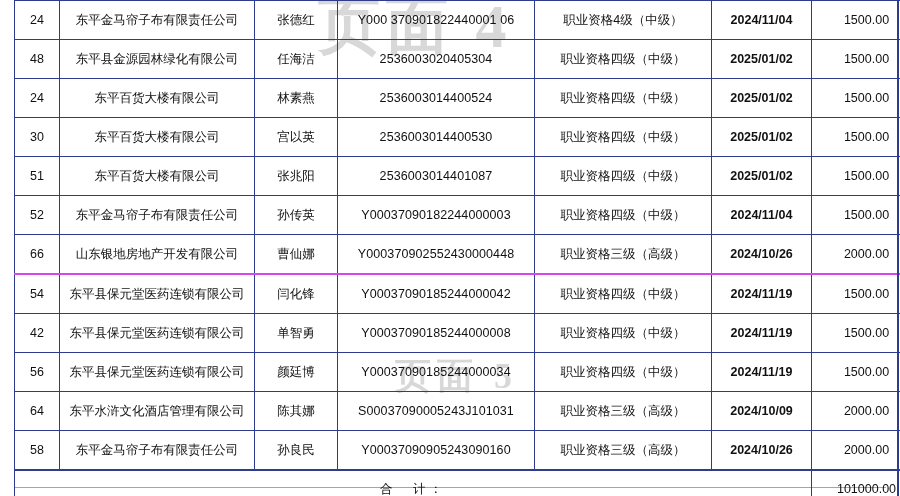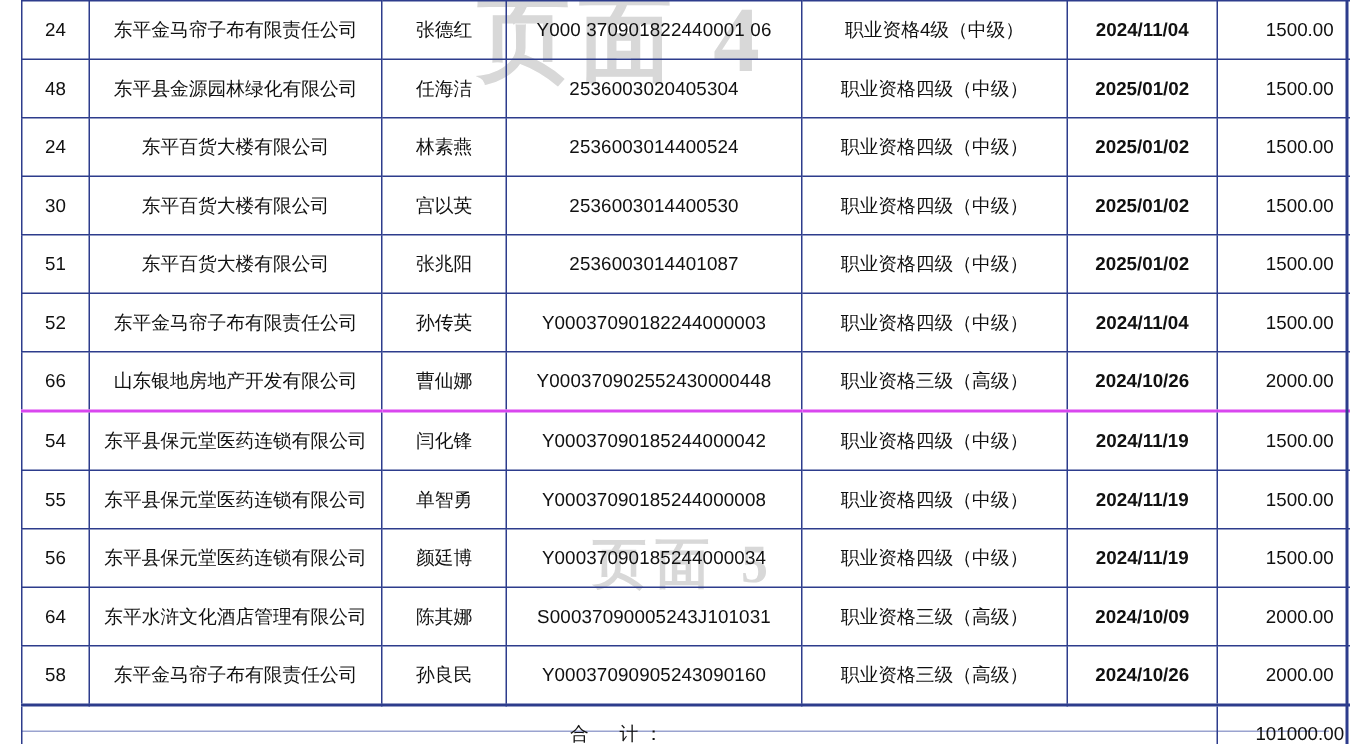--- a/index.html
+++ b/index.html
@@ -190,21 +190,21 @@
         <tr class="sep-row">
           <td class="c-idx">54</td>
           <td class="c-company">东平县保元堂医药连锁有限公司</td>
           <td class="c-name">闫化锋</td>
           <td class="c-id">Y00037090185244000042</td>
           <td class="c-cert">职业资格四级（中级）</td>
           <td class="c-date">2024/11/19</td>
           <td class="c-amt">1500.00</td>
         </tr>
         <tr>
-          <td class="c-idx">55</td>
+          <td class="c-idx">42</td>
           <td class="c-company">东平县保元堂医药连锁有限公司</td>
           <td class="c-name">单智勇</td>
           <td class="c-id">Y00037090185244000008</td>
           <td class="c-cert">职业资格四级（中级）</td>
           <td class="c-date">2024/11/19</td>
           <td class="c-amt">1500.00</td>
         </tr>
         <tr>
           <td class="c-idx">56</td>
           <td class="c-company">东平县保元堂医药连锁有限公司</td>

